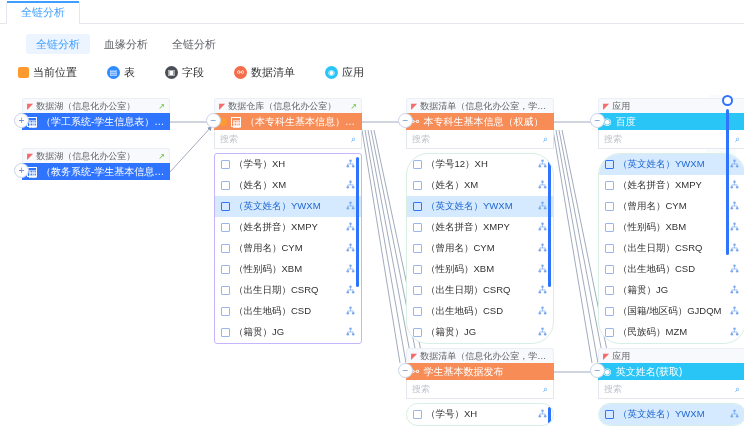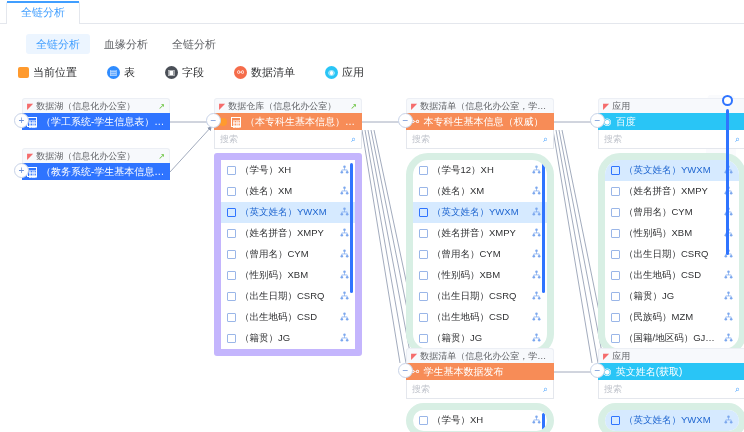--- a/index.html
+++ b/index.html
@@ -72,21 +72,21 @@
   }
 
   .search-box {
     height:19px; background:#fff; border:1px solid #e4e7ed; border-top:none;
     display:flex; align-items:center; padding:0 5px; justify-content:space-between;
   }
   .search-ph { font-size:9px; color:#c0c4cc; }
   .search-ic { color:#409eff; font-size:9px; }
 
   .field-list {
-    margin-top:4px; border:7px solid #c4b5fd; border-radius:3px; background:#fff;
+    margin-top:4px; border:1px solid #c4b5fd; border-radius:3px; background:#fff;
     overflow:hidden; position:relative;
   }
   .field-list.c3 { border-color:#d8efe4;border-radius:22px; }
   .field-row {
     height:21px; display:flex; align-items:center; padding:0 6px; gap:4px;
     font-size:9.5px; color:#303133; white-space:nowrap;
   }
   .field-row.sel { background:#d6eaff; color:#1f66d0; }
   .field-row .fname { flex:1; overflow:hidden; text-overflow:ellipsis; }
   .fi { width:9px; height:9px; border:1px solid #9ab6e8; border-radius:1px; display:block; flex:none; }
@@ -503,31 +503,31 @@
           <span class="fname">（籍贯）JG</span>
           <span class="lineage-ic" style="font-family: &quot;DejaVu Sans&quot;, sans-serif;"><svg width="9" height="9" viewBox="0 0 10 10">
               <circle cx="5" cy="2" r="1.4" fill="#7ba7ee"></circle>
               <circle cx="2" cy="8" r="1.4" fill="#7ba7ee"></circle>
               <circle cx="8" cy="8" r="1.4" fill="#7ba7ee"></circle>
               <path d="M5 3.4 L5 5.5 M2 6.6 L2 5.5 L8 5.5 L8 6.6" stroke="#7ba7ee" stroke-width="0.8" fill="none"></path>
             </svg></span>
         </div>
         <div class="field-row">
           <span class="fi"></span>
+          <span class="fname">（国籍/地区码）GJDQM</span>
+          <span class="lineage-ic" style="font-family: &quot;DejaVu Sans&quot;, sans-serif;"><svg width="9" height="9" viewBox="0 0 10 10">
+              <circle cx="5" cy="2" r="1.4" fill="#7ba7ee"></circle>
+              <circle cx="2" cy="8" r="1.4" fill="#7ba7ee"></circle>
+              <circle cx="8" cy="8" r="1.4" fill="#7ba7ee"></circle>
+              <path d="M5 3.4 L5 5.5 M2 6.6 L2 5.5 L8 5.5 L8 6.6" stroke="#7ba7ee" stroke-width="0.8" fill="none"></path>
+            </svg></span>
+        </div>
+        <div class="field-row">
+          <span class="fi"></span>
           <span class="fname">（民族码）MZM</span>
-          <span class="lineage-ic" style="font-family: &quot;DejaVu Sans&quot;, sans-serif;"><svg width="9" height="9" viewBox="0 0 10 10">
-              <circle cx="5" cy="2" r="1.4" fill="#7ba7ee"></circle>
-              <circle cx="2" cy="8" r="1.4" fill="#7ba7ee"></circle>
-              <circle cx="8" cy="8" r="1.4" fill="#7ba7ee"></circle>
-              <path d="M5 3.4 L5 5.5 M2 6.6 L2 5.5 L8 5.5 L8 6.6" stroke="#7ba7ee" stroke-width="0.8" fill="none"></path>
-            </svg></span>
-        </div>
-        <div class="field-row">
-          <span class="fi"></span>
-          <span class="fname">（国籍/地区码）GJDQM</span>
           <span class="lineage-ic" style="font-family: &quot;DejaVu Sans&quot;, sans-serif;"><svg width="9" height="9" viewBox="0 0 10 10">
               <circle cx="5" cy="2" r="1.4" fill="#7ba7ee"></circle>
               <circle cx="2" cy="8" r="1.4" fill="#7ba7ee"></circle>
               <circle cx="8" cy="8" r="1.4" fill="#7ba7ee"></circle>
               <path d="M5 3.4 L5 5.5 M2 6.6 L2 5.5 L8 5.5 L8 6.6" stroke="#7ba7ee" stroke-width="0.8" fill="none"></path>
             </svg></span>
         </div>
       </div>
   </div>
 

